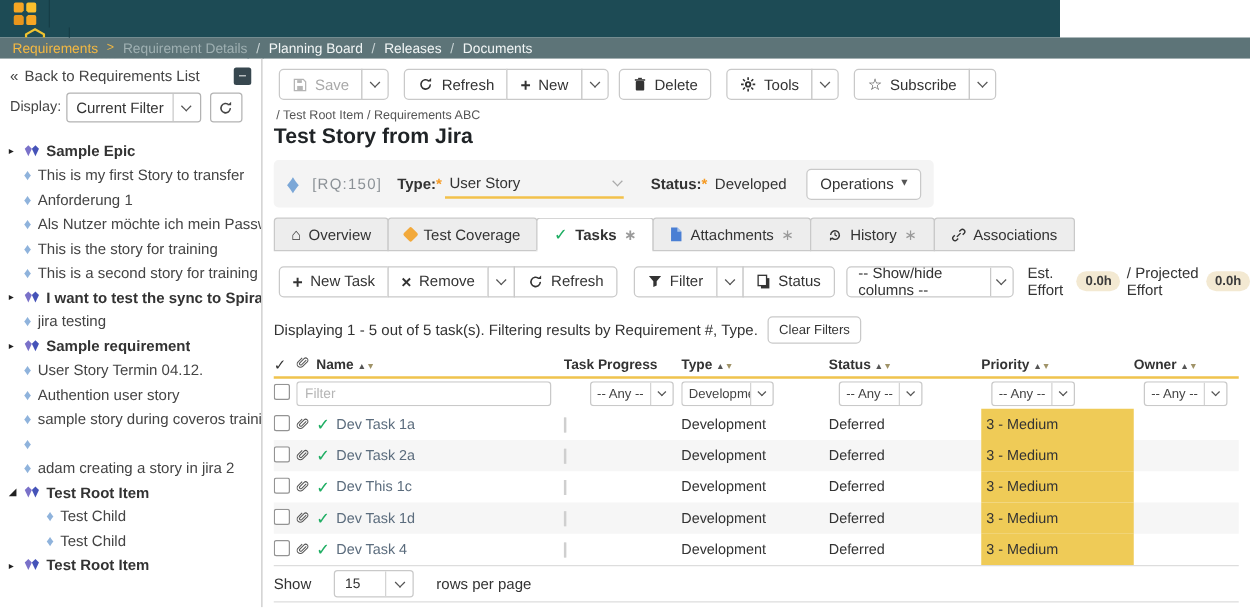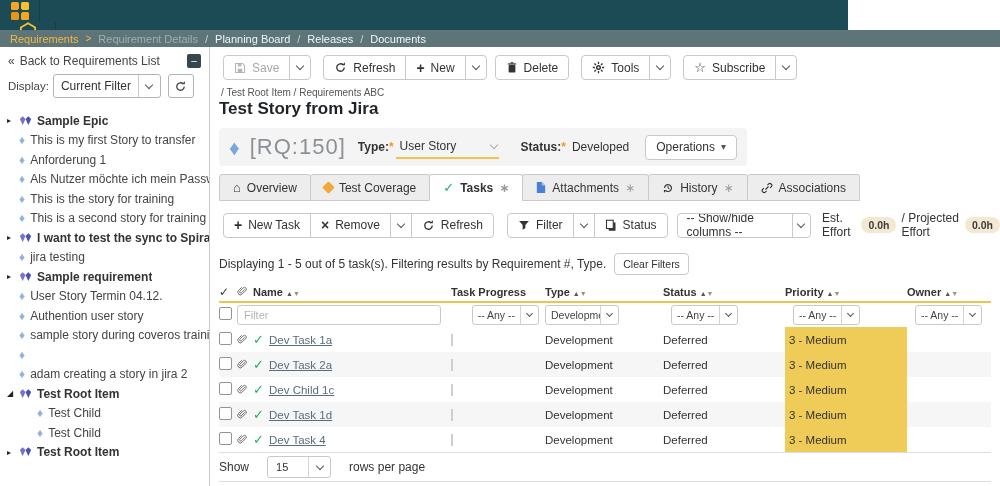--- a/index.html
+++ b/index.html
@@ -60,21 +60,21 @@
   .group .btn:first-child{border-radius:4px 0 0 4px;margin-left:4px;}
   .group .btn:last-child{border-radius:0 4px 4px 0;}
   .ico{display:inline-flex;line-height:1;}
 
   .mtoolbar{position:absolute;left:8px;top:8px;display:flex;gap:8px;}
   .docpath{position:absolute;left:10px;top:40px;font-size:10px;color:#555;}
   .doctitle{position:absolute;left:8px;top:52px;font-size:17px;font-weight:bold;color:#1f2326;}
 
   .band{position:absolute;left:8px;top:81px;width:528px;height:38px;background:#f4f4f4;border-radius:4px;display:flex;align-items:center;padding:0 10px;}
   .band .bdia{color:#7ba7d7;font-size:21px;line-height:1;margin-right:10px;}
-  .band .bid{font-size:22px;color:#8b9196;letter-spacing:1px;margin-right:12px;}
+  .band .bid{font-size:12px;color:#8b9196;letter-spacing:1px;margin-right:12px;}
   .blab{font-weight:bold;font-size:12px;color:#333;}
   .bstar{color:#f59a23;font-weight:bold;font-size:12px;margin-right:2px;}
   .usel{display:inline-flex;align-items:center;justify-content:space-between;width:152px;border-bottom:2px solid #f2c14b;height:24px;padding:0 2px 0 4px;margin-right:22px;font-size:12px;color:#333;}
   .bval{font-size:12px;color:#333;margin:0 14px 0 4px;}
   .opsbtn{margin-left:2px;text-align:center;}
 
   .tabs{position:absolute;left:8px;top:127px;display:flex;}
   .tab{height:27px;display:flex;align-items:center;gap:6px;padding:0 13px;border:1px solid #c9c9c9;background:#ededed;font-size:12px;color:#333;margin-left:-1px;border-radius:3px 3px 0 0;cursor:pointer;}
   .tab:first-child{margin-left:0;}
   .tab.active{background:#fff;border-bottom-color:#fff;font-weight:bold;}
@@ -110,21 +110,21 @@
   .s-d{color:#a09368;}
   .g-filter{display:flex;align-items:center;height:24px;}
   .cbx{width:13px;height:13px;border:1px solid #949494;border-radius:2px;background:#fff;display:inline-block;}
   .finput{width:204px;height:20px;border:1px solid #c9c9c9;border-radius:3px;padding:0 6px;font-size:11px;color:#333;font-family:"Liberation Sans",sans-serif;}
   .finput::placeholder{color:#b5b5b5;}
   .fsel{display:inline-flex;align-items:center;height:20px;border:1px solid #c9c9c9;border-radius:3px;background:#fff;overflow:hidden;font-size:10.5px;color:#444;}
   .fsel .txt{padding:0 5px;max-width:54px;overflow:hidden;white-space:nowrap;}
   .fsel .cv{width:18px;align-self:stretch;display:flex;align-items:center;justify-content:center;border-left:1px solid #d4d4d4;}
   .g-row{display:flex;align-items:center;height:25px;font-size:11.5px;color:#333;}
   .g-row:nth-child(even){background:#f6f6f6;}
-  .tasklink{color:#5b6c7d;text-decoration:underline;cursor:pointer;}
+  .tasklink{color:#5b6c7d;cursor:pointer;}
   .pbar{width:78px;height:13px;background:#e0e0e0;border:1px solid #cfcfcf;}
   .pricell{align-self:stretch;display:flex;align-items:center;background:#efcb57;padding-left:4px;}
   .clip{display:inline-flex;}
   .g-foot{display:flex;align-items:center;height:30px;border-top:1px solid #ddd;border-bottom:1px solid #ddd;gap:18px;font-size:12px;color:#333;}
   .footsel{display:inline-flex;align-items:center;height:22px;border:1px solid #c9c9c9;border-radius:3px;background:#fff;overflow:hidden;}
   .footsel .txt{padding:0 8px;width:40px;font-size:11px;}
   .footsel .cv{width:22px;align-self:stretch;display:flex;align-items:center;justify-content:center;border-left:1px solid #d4d4d4;}
 </style>
 </head>
 <body>
@@ -632,21 +632,21 @@
         <span class="gc c-own"></span>
       </div>
       <div class="g-row">
         <span class="gc c-check"><span class="cbx"></span></span>
         <span class="gc c-clip clip">
             <svg width="10" height="13" viewBox="0 0 16 18">
               <path d="M12.8 5.2 7 11a1.7 1.7 0 0 1-2.4-2.4l5.4-5.4a2.9 2.9 0 0 1 4.1 4.1l-5.9 5.9a4.1 4.1 0 0 1-5.8-5.8l5.2-5.2" fill="none" stroke="#555" stroke-width="1.3"></path>
             </svg>
           </span>
         <span class="gc c-tick grn">✓</span>
-        <span class="gc c-name"><span class="tasklink">Dev Child 1c</span></span>
+        <span class="gc c-name"><span class="tasklink">Dev This 1c</span></span>
         <span class="gc c-prog"><span class="pbar"></span></span>
         <span class="gc c-type">Development</span>
         <span class="gc c-status">Deferred</span>
         <span class="gc c-pri pricell">3 - Medium</span>
         <span class="gc c-own"></span>
       </div>
       <div class="g-row">
         <span class="gc c-check"><span class="cbx"></span></span>
         <span class="gc c-clip clip">
             <svg width="10" height="13" viewBox="0 0 16 18">

